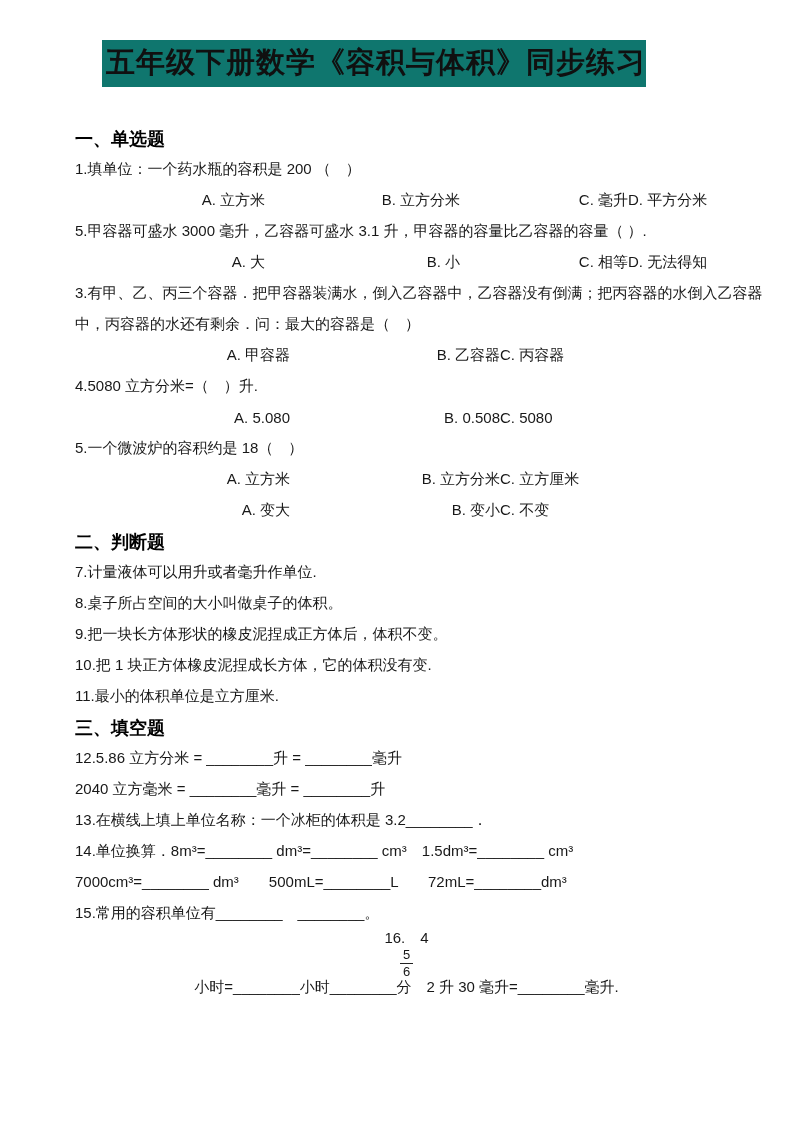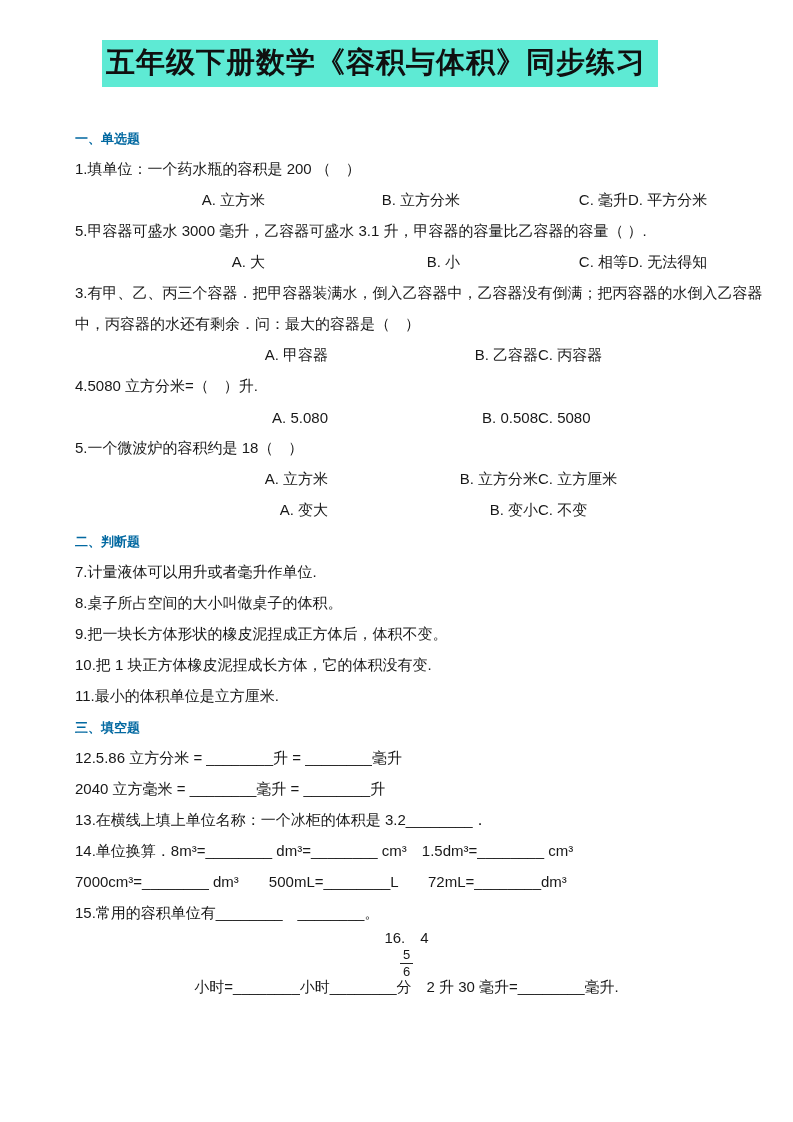--- a/index.html
+++ b/index.html
@@ -20,45 +20,45 @@
   .title-wrap {
     padding: 40px 0 0 102px;
   }
   .doc-title {
     display: inline-block;
     margin: 0;
     font-size: 29px;
     font-weight: bold;
     letter-spacing: 1px;
     color: #101010;
-    background: #5eead4;
-    padding: 3px 12px 4px 4px;
+    background: #0f766e;
+    padding: 3px 0 4px 4px;
   }
   .content {
     padding: 36px 55px 0 75px;
     font-size: 15px;
   }
   .line {
     height: 31px;
     display: flex;
     align-items: center;
     white-space: nowrap;
   }
   .line.tall { height: 47px; flex-direction: column; }
   .heading {
-    font-size: 13px;
+    font-size: 18px;
     font-weight: bold;
-    color: #0369a1;
+    color: #000000;
   }
   .opt-row { padding-left: 5px; }
   .opt { display: inline-block; text-align: right; }
   .cols4 .o1 { width: 185px; }
   .cols4 .o2 { width: 195px; }
   .cols4 .o3 { width: 168px; }
-  .cols3 .o1 { width: 210px; margin-left: 38px; }
+  .cols3 .o1 { width: 210px; }
   .cols3 .o2 { width: 210px; }
   .frac {
     display: inline-flex;
     flex-direction: column;
     align-items: center;
     font-size: 13px;
     line-height: 1.05;
     margin: 0 5px;
   }
   .frac .num {

